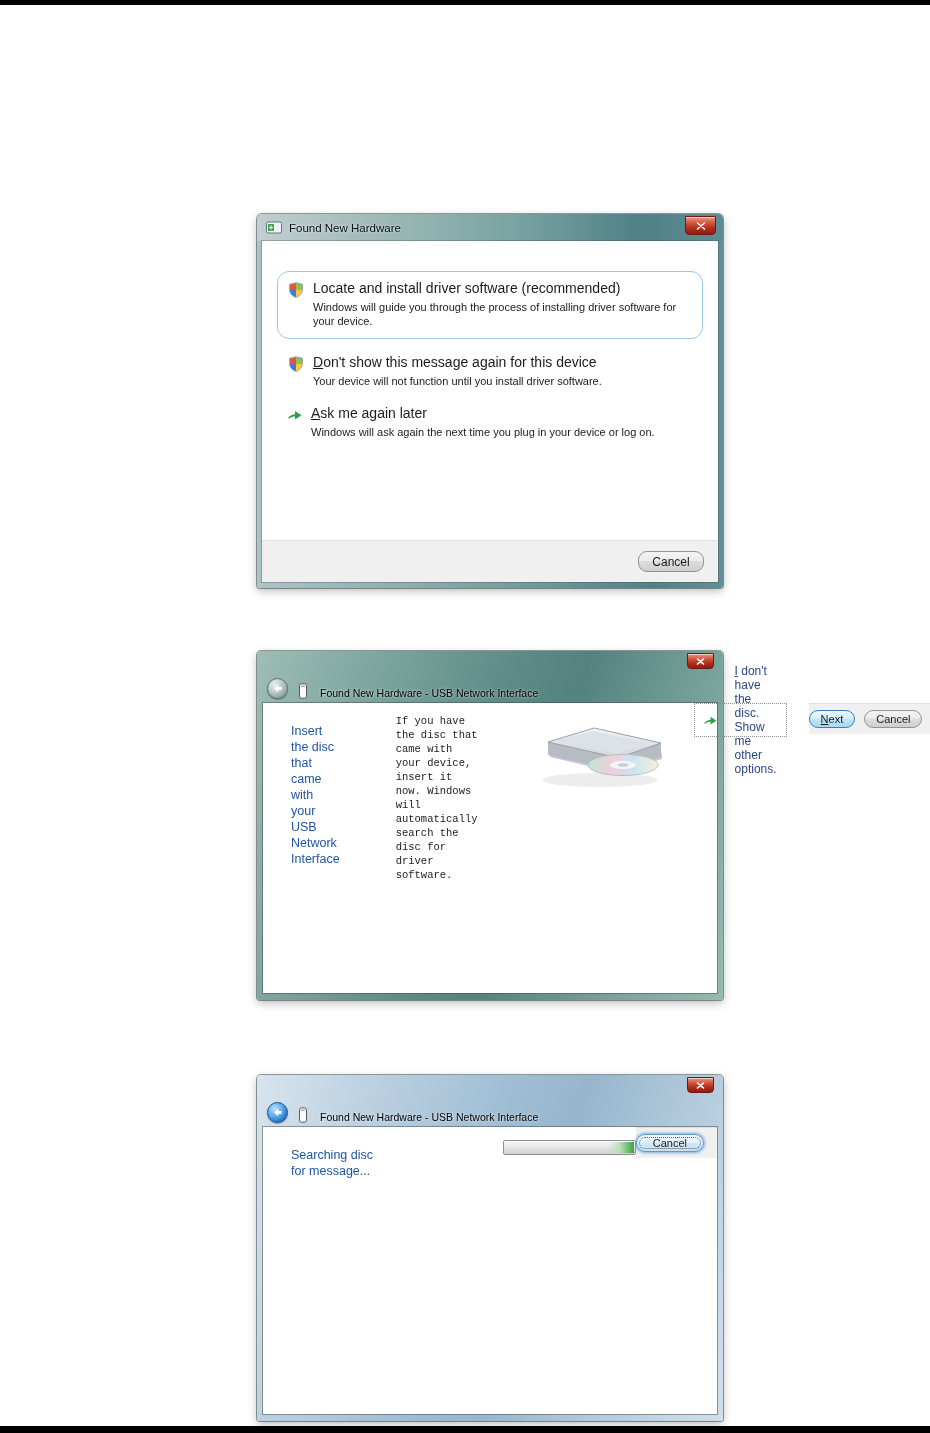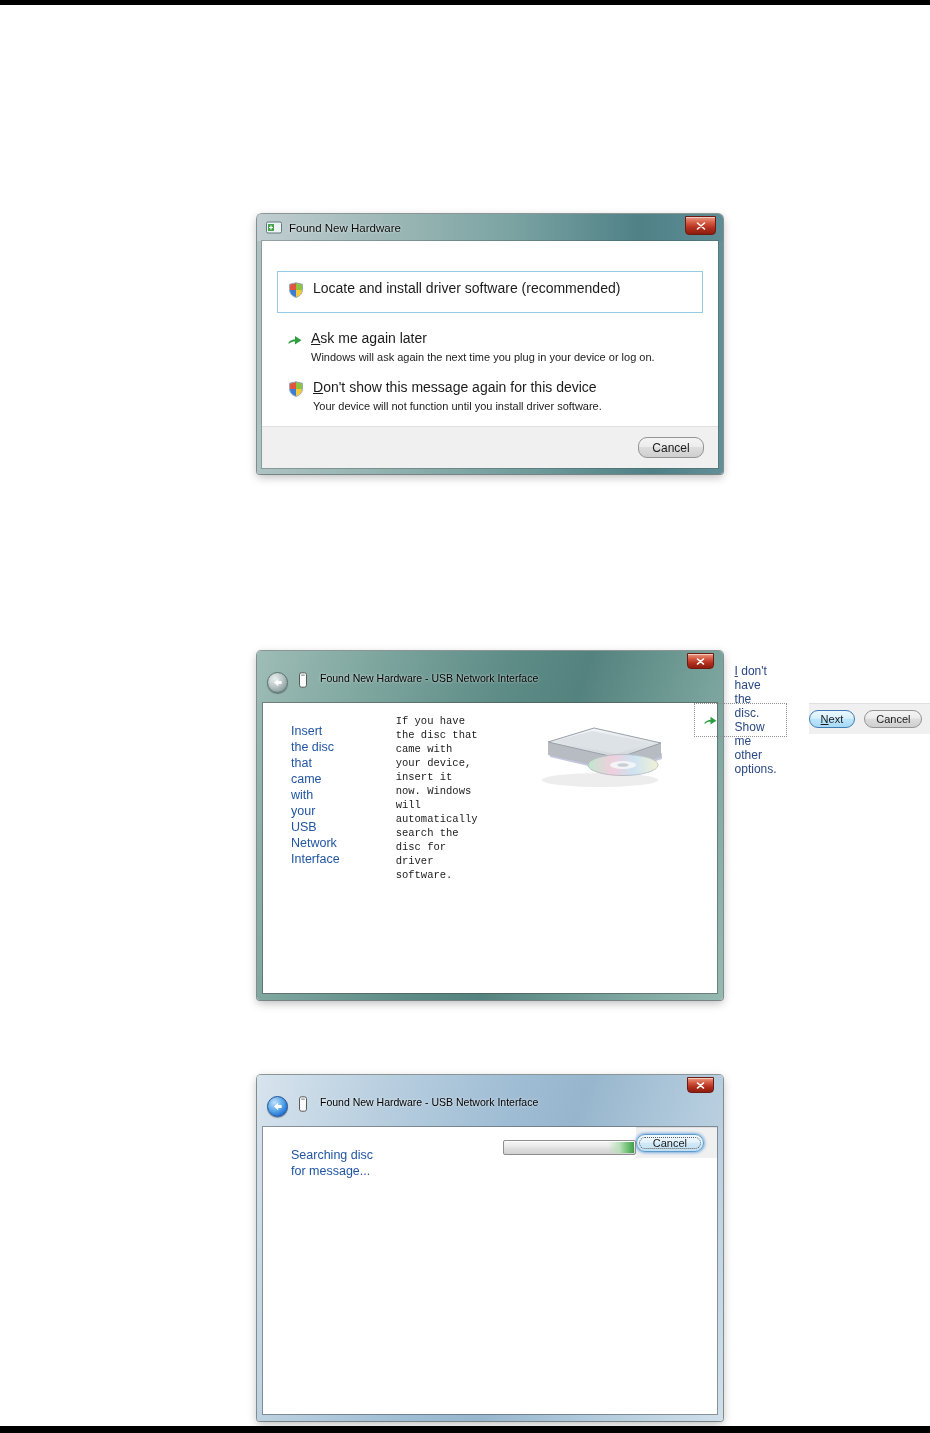--- a/index.html
+++ b/index.html
@@ -3,36 +3,36 @@
 <meta charset="utf-8">
 <style>
   html,body{margin:0;padding:0;background:#fff;}
   .page{position:relative;width:930px;height:1433px;background:#fff;overflow:hidden;
         font-family:"Liberation Sans",sans-serif;-webkit-font-smoothing:antialiased;}
   .bar-top{position:absolute;left:0;top:0;width:930px;height:5px;background:#000;}
   .bar-bottom{position:absolute;left:0;top:1426px;width:930px;height:7px;background:#000;}
 
   .win{position:absolute;left:257px;width:466px;box-shadow:0 0 0 1px rgba(20,40,40,.45),0 3px 10px rgba(0,0,0,.28);}
   
-  #w1{top:214px;height:260px;border-radius:5px 5px 3px 3px;
+  #w1{top:214px;height:374px;border-radius:5px 5px 3px 3px;
       background:linear-gradient(90deg,#aec3c4 0%,#8fb0ae 30%,#6e9a9a 60%,#4f8187 85%,#628f98 100%);}
   .titlebar1{position:absolute;left:0;top:0;right:0;height:27px;border-radius:5px 5px 0 0;
       background:linear-gradient(90deg,#c2ced1 0%,#9cb8b6 28%,#7aa3a2 55%,#4f8187 82%,#5d8c95 100%);
       display:flex;align-items:center;padding:0 9px;gap:7px;box-sizing:border-box;}
   .t1-title{font-size:11.5px;color:#0c0c0c;text-shadow:0 0 3px rgba(255,255,255,.85);}
   .closebtn{position:absolute;display:flex;align-items:center;justify-content:center;cursor:default;
       background:linear-gradient(180deg,#e89b85 0%,#d4563e 35%,#b12f1d 65%,#8c1d0f 100%);
       border:1px solid #6f1a10;border-radius:0 0 4px 4px;box-shadow:inset 0 1px 0 rgba(255,255,255,.5);}
   .closebtn svg{display:block;}
   #w1 .closebtn{top:2px;right:7px;width:29px;height:17px;}
   .body1{position:absolute;left:5px;right:5px;top:27px;bottom:6px;background:#fff;
       display:flex;flex-direction:column;box-shadow:0 0 0 1px rgba(70,80,80,.35);}
   .heading1{margin:14px 15px 0;font-size:15px;line-height:21px;color:#2155a3;}
   .opts{flex:1;margin:30px 15px 0;}
-  .optbox{border:1px solid #97cbe5;border-radius:0;padding:8px 10px 10px;display:flex;gap:9px;}
+  .optbox{border:1px solid #97cbe5;border-radius:12px;padding:8px 10px 10px;display:flex;gap:9px;}
   .optrow{display:flex;gap:9px;padding:0 11px;}
   .optrow.m1{margin-top:17px;}
   .optrow.m2{margin-top:15px;}
   .opt-icon{flex:0 0 auto;margin-top:2px;}
   .opt-title{font-size:14px;line-height:17px;color:#1b1b1b;}
   .opt-desc{font-size:11px;line-height:14px;color:#1b1b1b;margin-top:3px;}
   .u{text-decoration:underline;}
   .footer1{height:41px;background:#f0f0f0;border-top:1px solid #dfdfdf;
       display:flex;align-items:center;justify-content:flex-end;padding-right:14px;}
   .btn{display:flex;align-items:center;justify-content:center;font-family:"Liberation Sans",sans-serif;
@@ -45,21 +45,21 @@
   .btn-focus{border-color:#5c9ccc;box-shadow:0 0 3px 1px rgba(100,160,220,.85);
       outline:1px dotted #5a5a5a;outline-offset:-4px;padding:0 16px;
       background:linear-gradient(180deg,#f0f8fd 0%,#e4f2fb 45%,#d2e9f7 50%,#c2e0f3 100%);}
 
   
   #w2{top:651px;height:349px;border-radius:4px 4px 3px 3px;
       background:linear-gradient(108deg,#9ebdb6 0%,#7fa7a0 20%,#5d8b86 45%,#54827e 58%,#75a099 78%,#96bab2 100%);}
   #w3{top:1075px;height:346px;border-radius:4px 4px 3px 3px;
       background:linear-gradient(108deg,#d8e4ee 0%,#bcd1e1 20%,#9fbdd4 45%,#97b6cd 58%,#b3cbdd 78%,#d0dfea 100%);}
   .wiz .closebtn{top:2px;right:9px;width:25px;height:14px;}
-  .navrow{position:absolute;top:21px;left:10px;height:27px;display:flex;align-items:flex-start;}
+  .navrow{position:absolute;top:21px;left:10px;height:27px;display:flex;align-items:flex-end;}
   .backbtn{width:19px;height:19px;border-radius:50%;display:flex;align-items:center;justify-content:center;
       box-shadow:0 1px 1px rgba(0,0,0,.35);}
   .backbtn.gray{background:radial-gradient(circle at 35% 30%,#e9efef 0%,#b9c6c5 45%,#8fa3a2 75%,#6f8584 100%);
       border:1px solid #5d7271;}
   .backbtn.blue{background:radial-gradient(circle at 35% 30%,#bfe0ff 0%,#5aa7e8 45%,#1f6fd0 78%,#1557a8 100%);
       border:1px solid #1b4f93;}
   .devicon{margin-left:10px;}
   .wiz-title{margin-left:12px;font-size:10.5px;color:#000;text-shadow:0 0 3px rgba(255,255,255,.8);}
   .wizbody{position:absolute;left:6px;right:6px;top:52px;bottom:7px;background:#fff;
       box-shadow:0 0 0 1px rgba(70,70,70,.5);display:flex;}
@@ -138,42 +138,43 @@
     <div class="body1">
       <div class="opts">
         <div class="optbox">
           <span class="opt-icon">
             <svg width="16" height="16">
                 <use href="#sym-shield"></use>
               </svg>
           </span>
           <span>
             <div class="opt-title">Locate and install driver software (recommended)</div>
+            <div class="opt-desc">Windows will guide you through the process of installing driver software for your device.</div>
+          </span>
+        </div>
+        <div class="optrow m2">
+          <span class="opt-icon">
+            <svg width="16" height="16">
+                <use href="#sym-shield"></use>
+              </svg>
+          </span>
+          <span>
+            <div class="opt-title"><span class="u">D</span><span>on't show this message again for this device</span></div>
+            <div class="opt-desc">Your device will not function until you install driver software.</div>
           </span>
         </div>
         <div class="optrow m1">
           <span class="opt-icon">
             <svg width="14" height="12">
                 <use href="#sym-arrow"></use>
               </svg>
           </span>
           <span>
             <div class="opt-title"><span class="u">A</span><span>sk me again later</span></div>
             <div class="opt-desc">Windows will ask again the next time you plug in your device or log on.</div>
-          </span>
-        </div>
-        <div class="optrow m2">
-          <span class="opt-icon">
-            <svg width="16" height="16">
-                <use href="#sym-shield"></use>
-              </svg>
-          </span>
-          <span>
-            <div class="opt-title"><span class="u">D</span><span>on't show this message again for this device</span></div>
-            <div class="opt-desc">Your device will not function until you install driver software.</div>
           </span>
         </div>
       </div>
       <div class="footer1">
         <div class="btn btn-d1">Cancel</div>
       </div>
     </div>
   </div>
 
   <div class="win wiz" id="w2">

